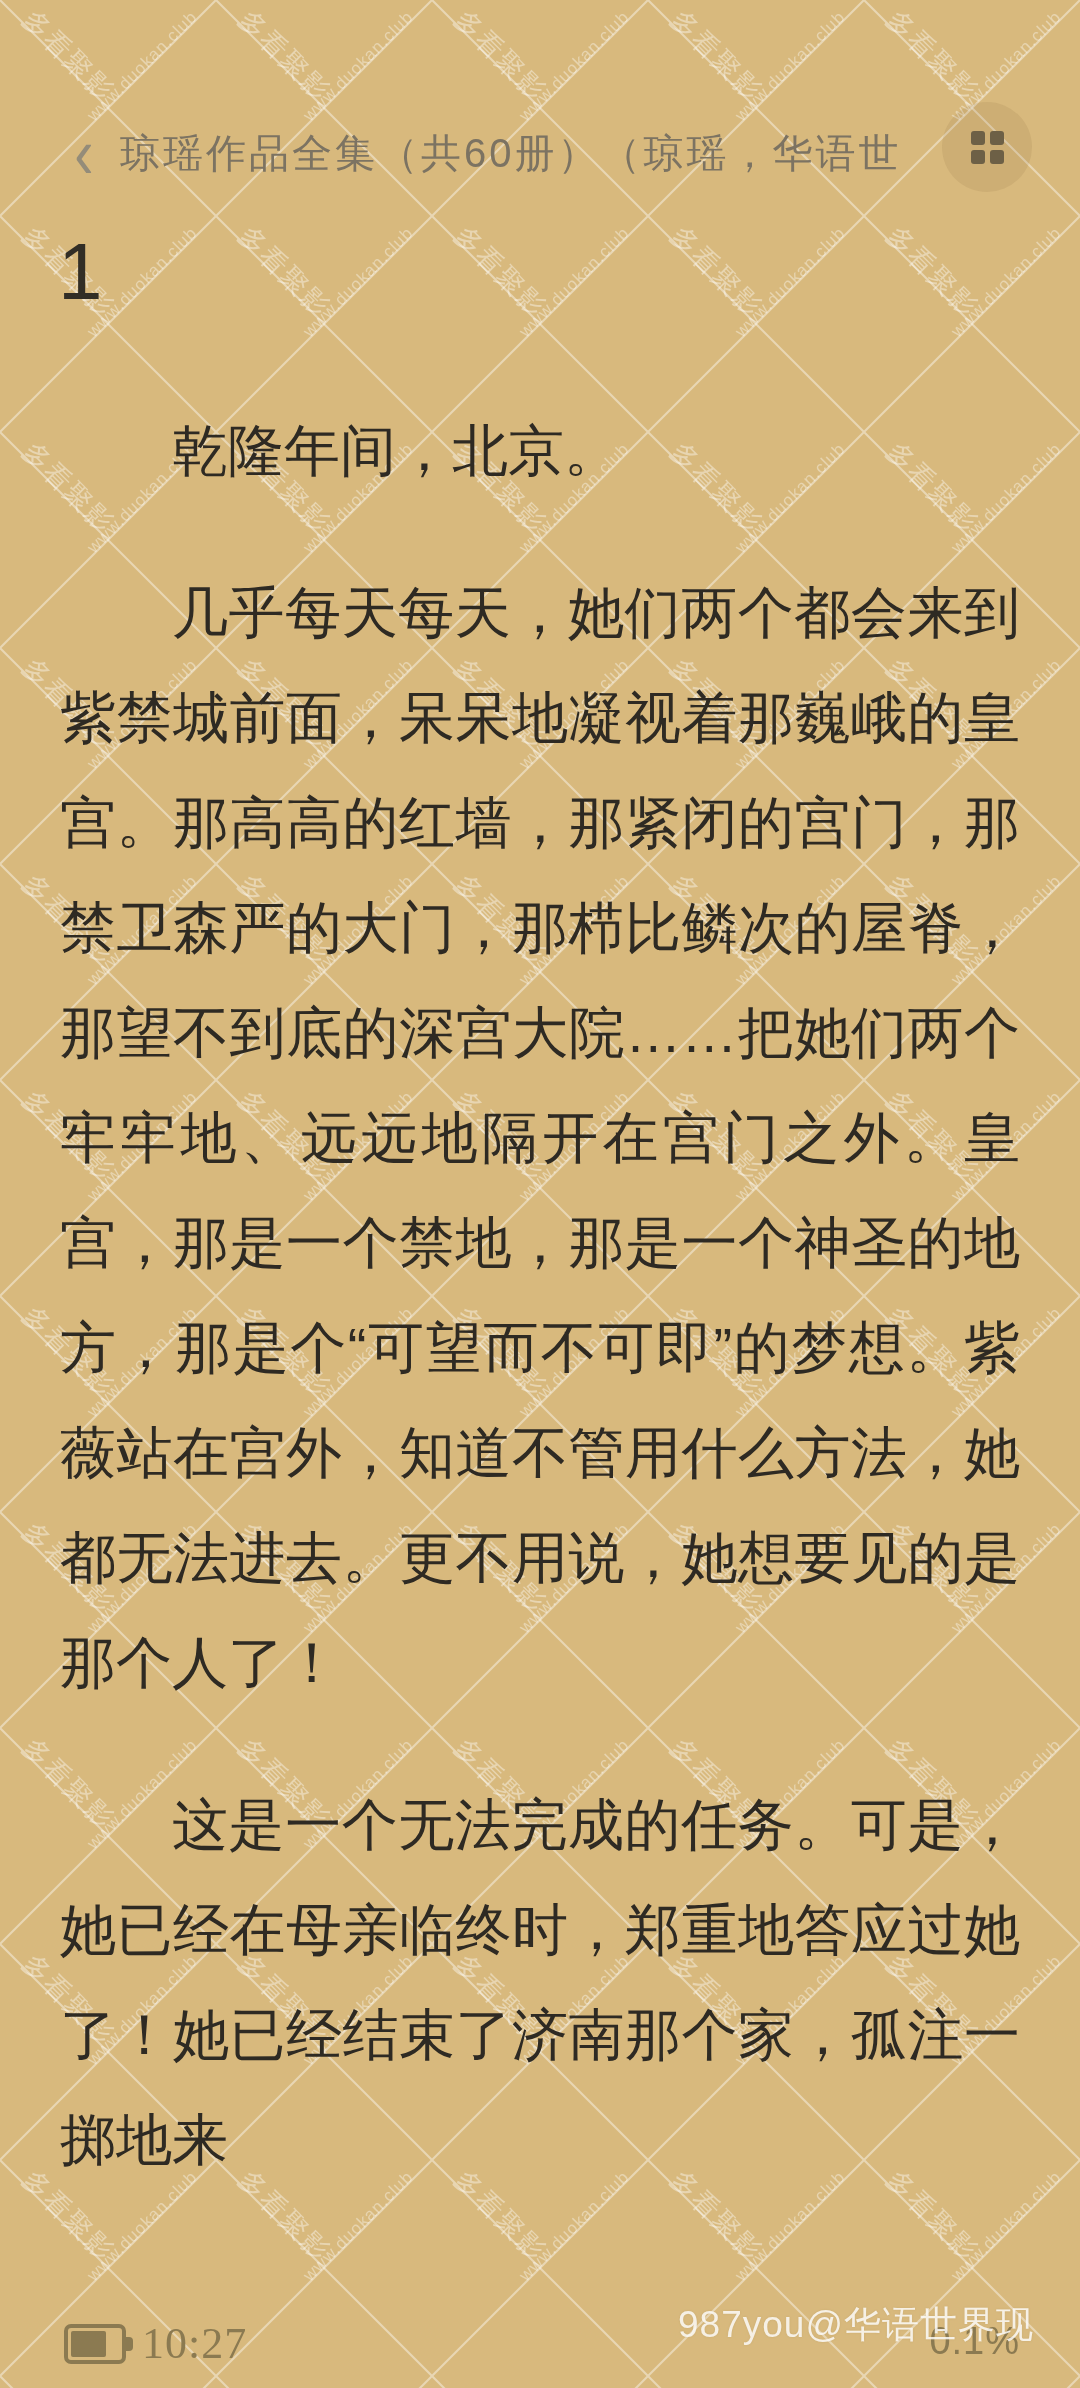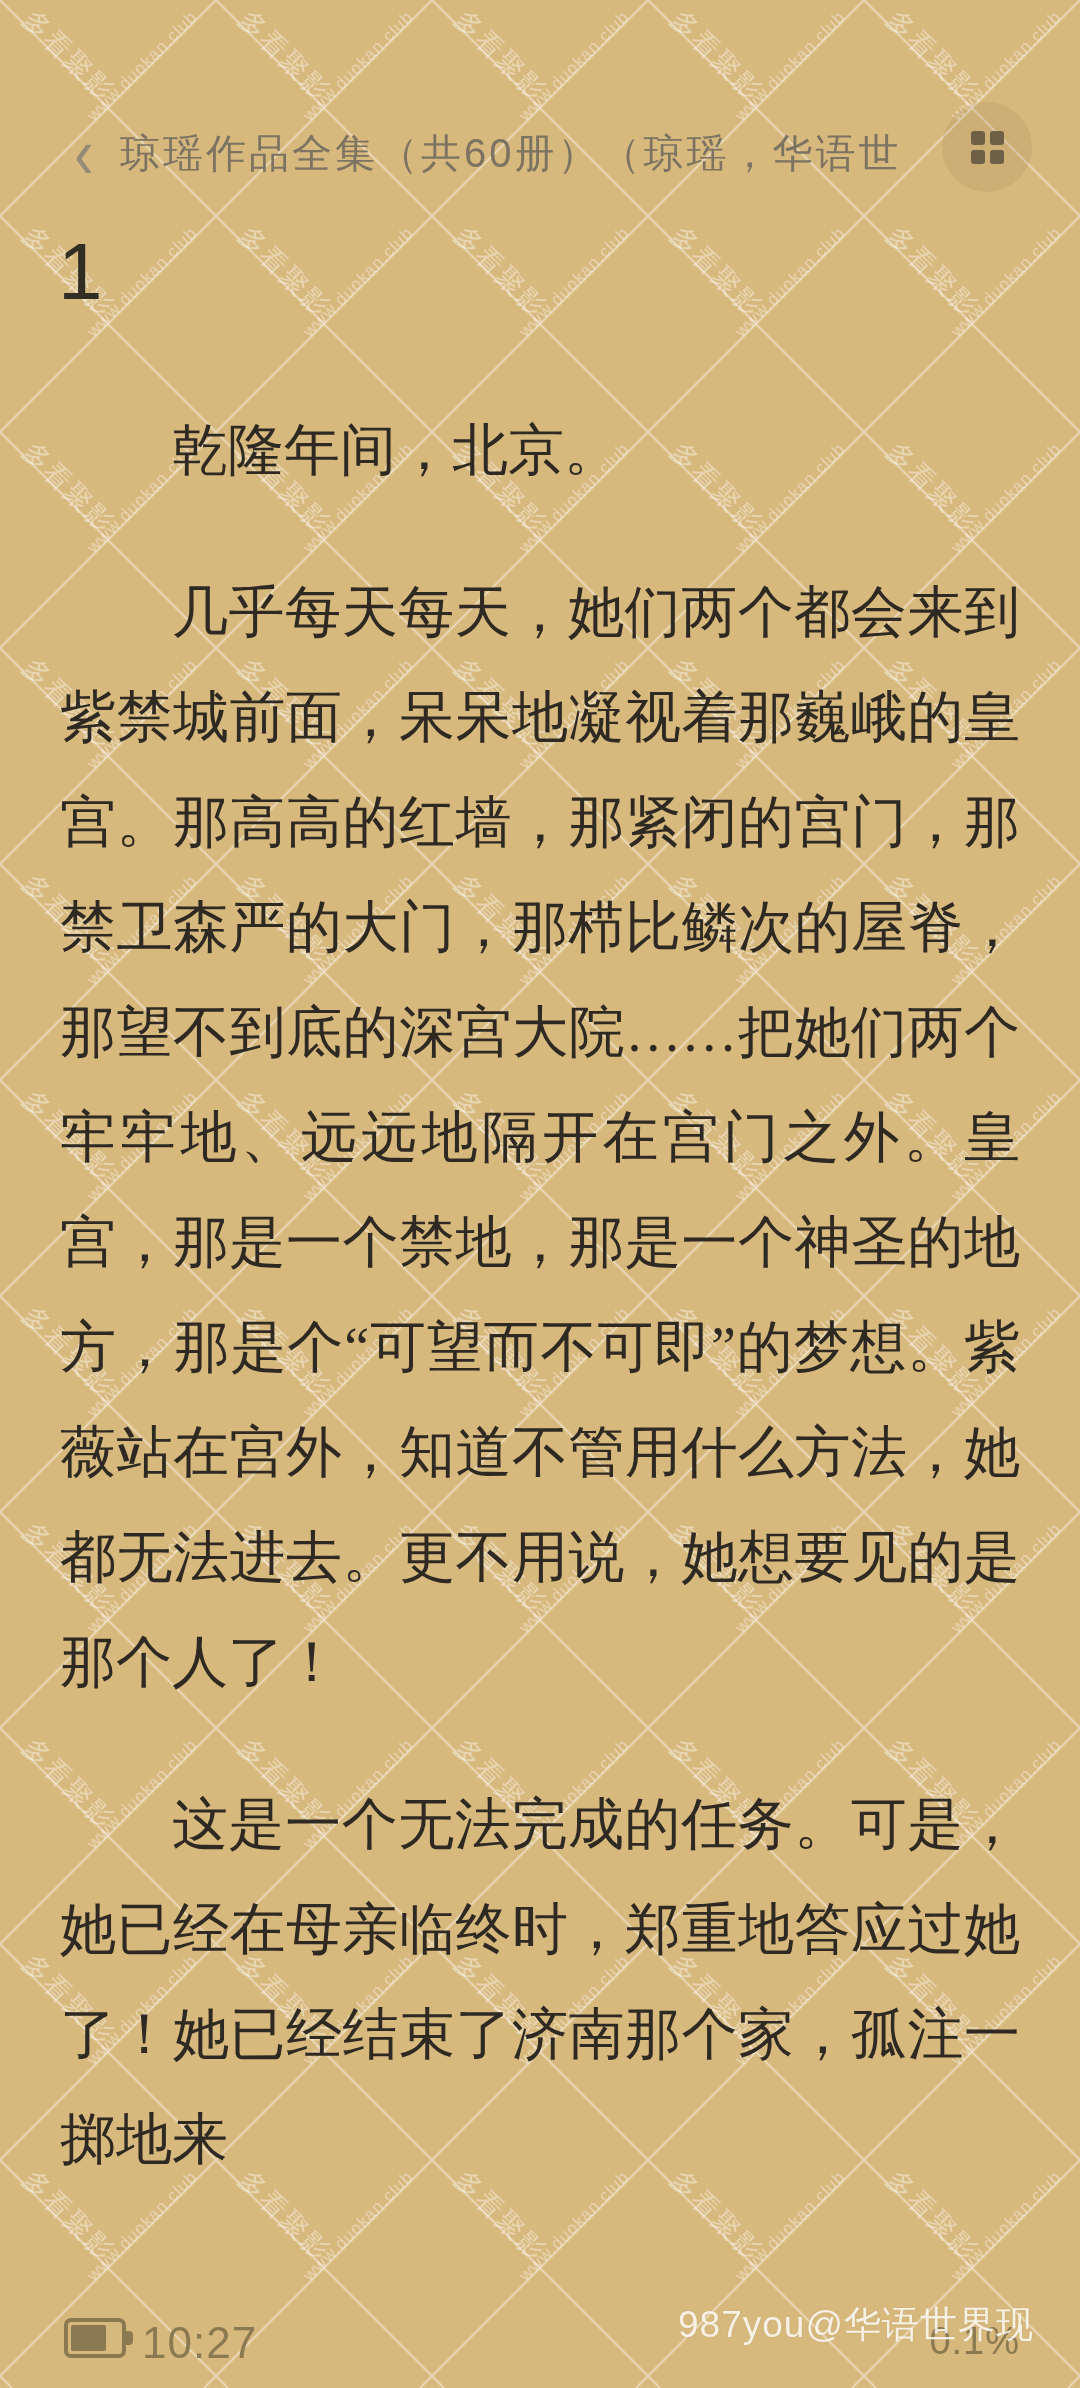--- a/index.html
+++ b/index.html
@@ -40,26 +40,26 @@
   
   .chapter-num{
     position:absolute;left:58px;top:232px;z-index:2;
     font-size:80px;line-height:80px;font-weight:500;color:#322e26;
   }
   .reading-area{
     position:absolute;left:60px;right:60px;top:398px;z-index:2;
     font-size:56px;line-height:105px;color:#2e2a23;
     text-align:justify;
   }
-  .reading-area p{margin:0 0 57px 0;text-indent:2em;font-family:Liberation Serif, serif;}
+  .reading-area p{margin:0 0 57px 0;text-indent:2em;}
   .reading-area p:last-child{margin-bottom:0;}
   
   .status-left{
     position:absolute;left:64px;top:2318px;z-index:2;
-    display:flex;align-items:flex-start;color:#8b7a51;
+    display:flex;align-items:center;color:#8b7a51;font-family:Liberation Serif, serif;
   }
   .battery{
     width:48px;height:26px;border:4px solid #8b7a51;border-radius:7px;
     padding:3px;box-sizing:content-box;position:relative;margin-right:8px;
   }
   .battery .fill{height:100%;width:72%;background:#8b7a51;border-radius:2px;}
   .battery .nub{
     position:absolute;right:-11px;top:50%;transform:translateY(-50%);
     width:7px;height:14px;background:#8b7a51;border-radius:0 4px 4px 0;
   }

